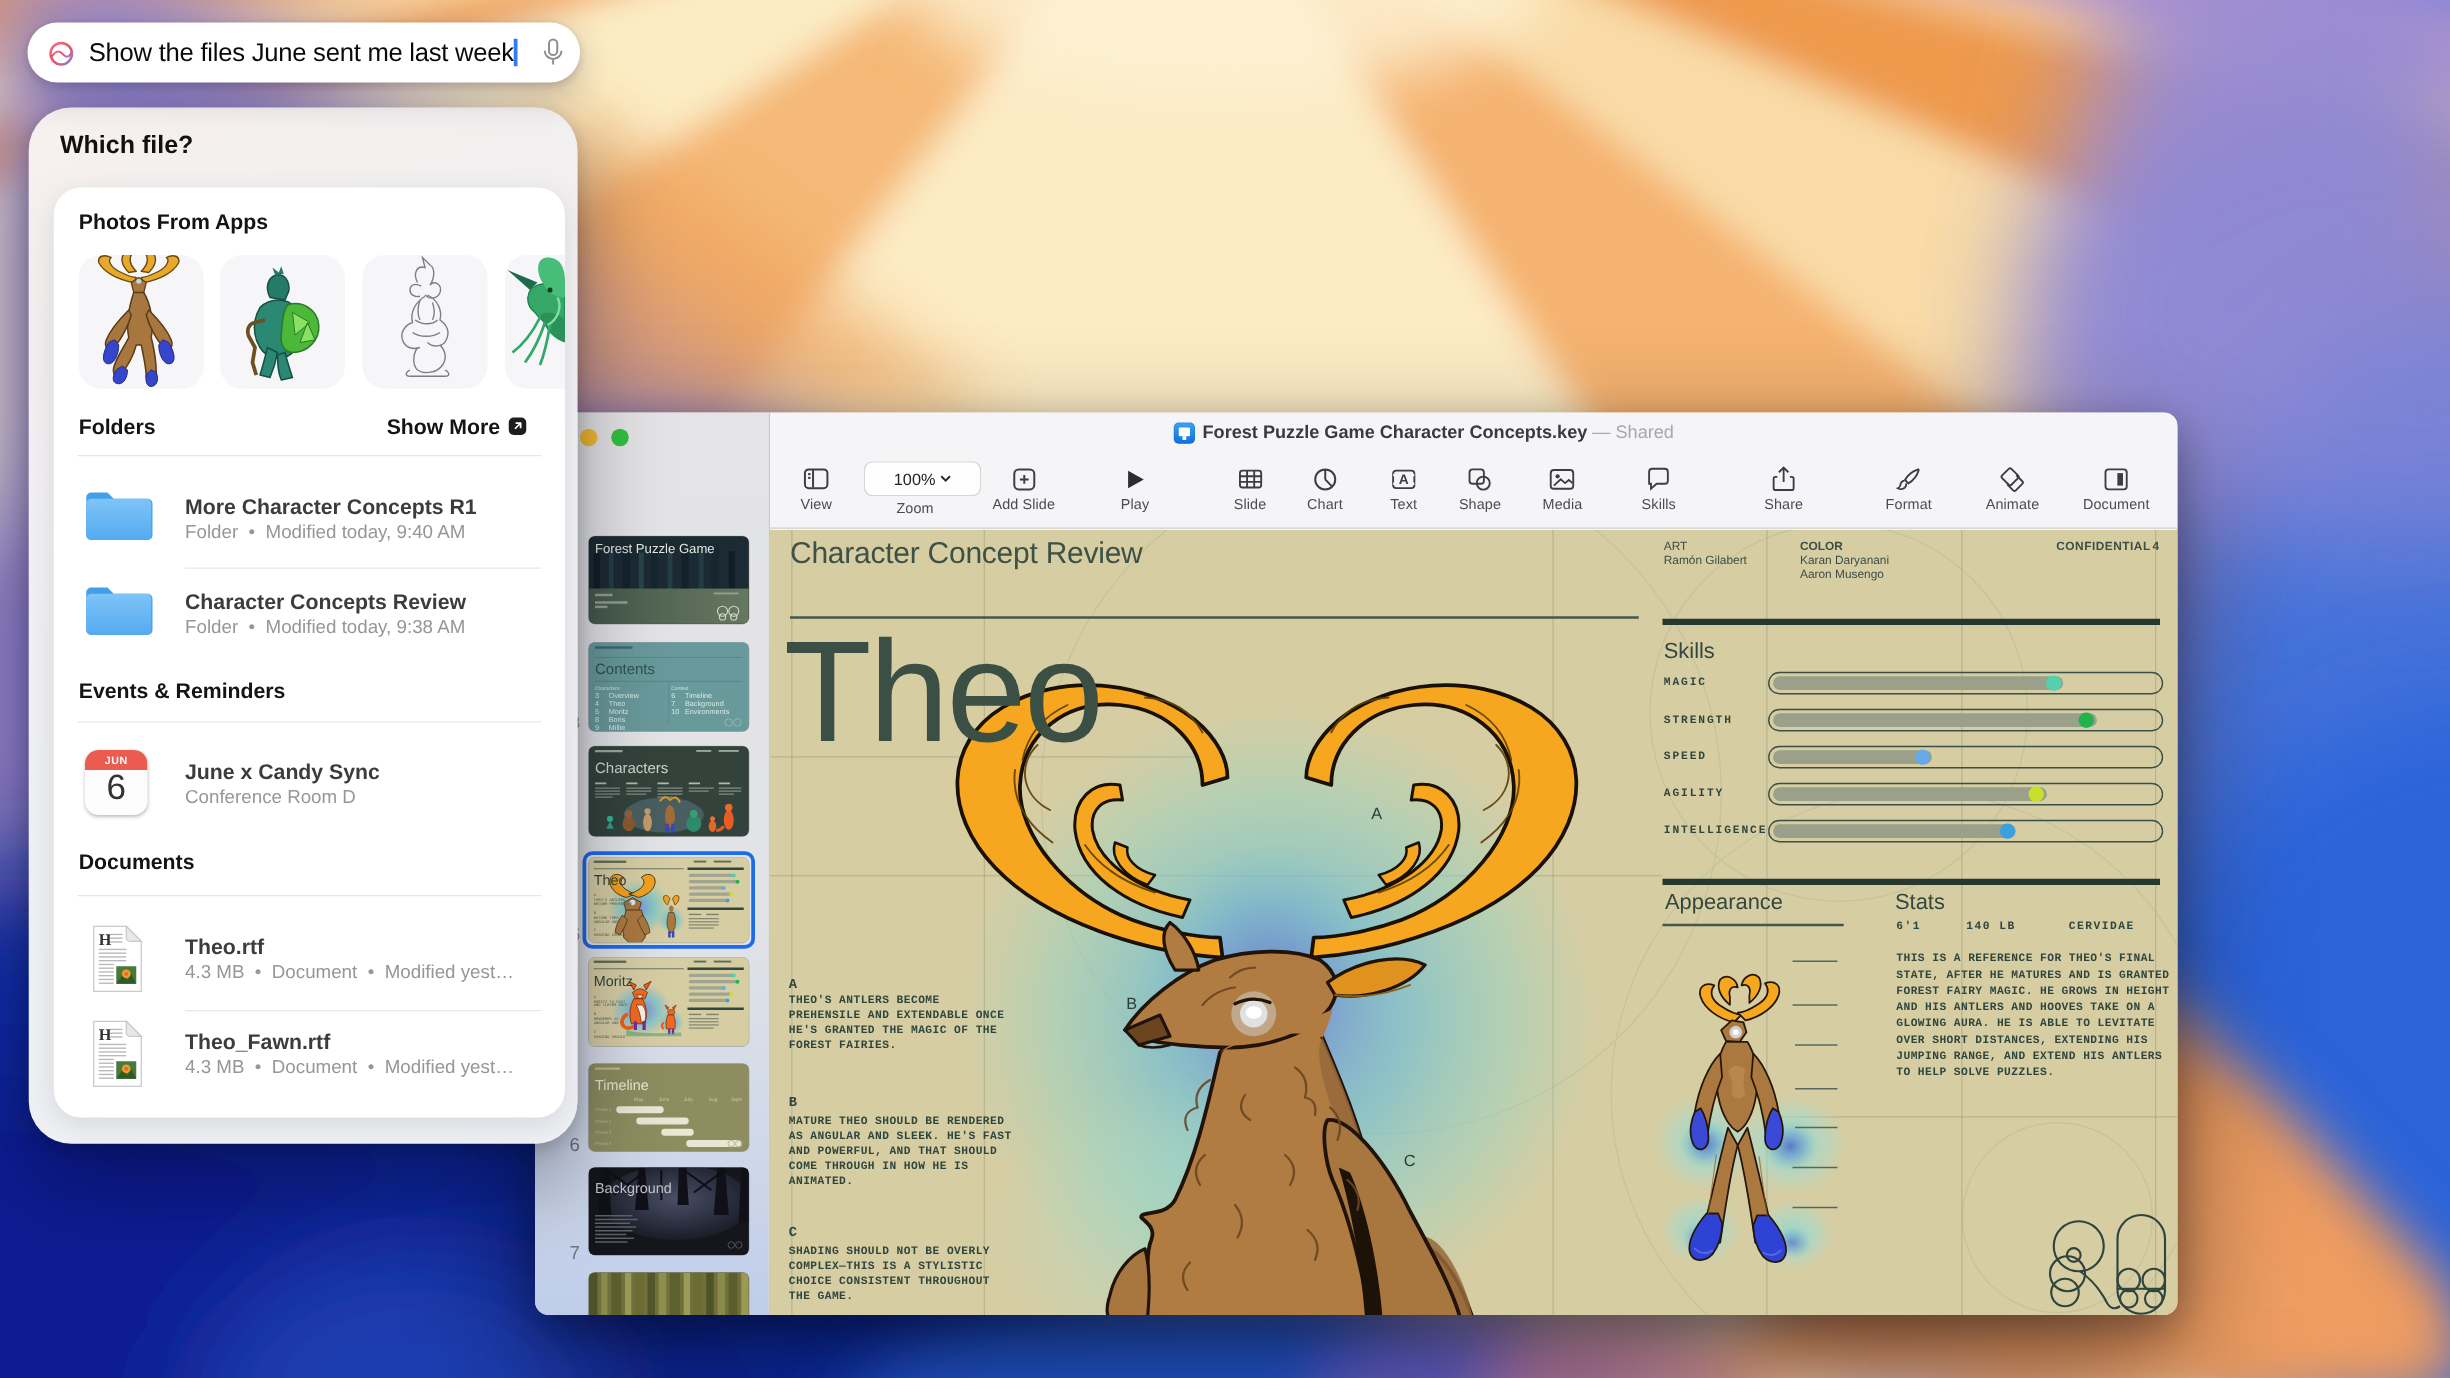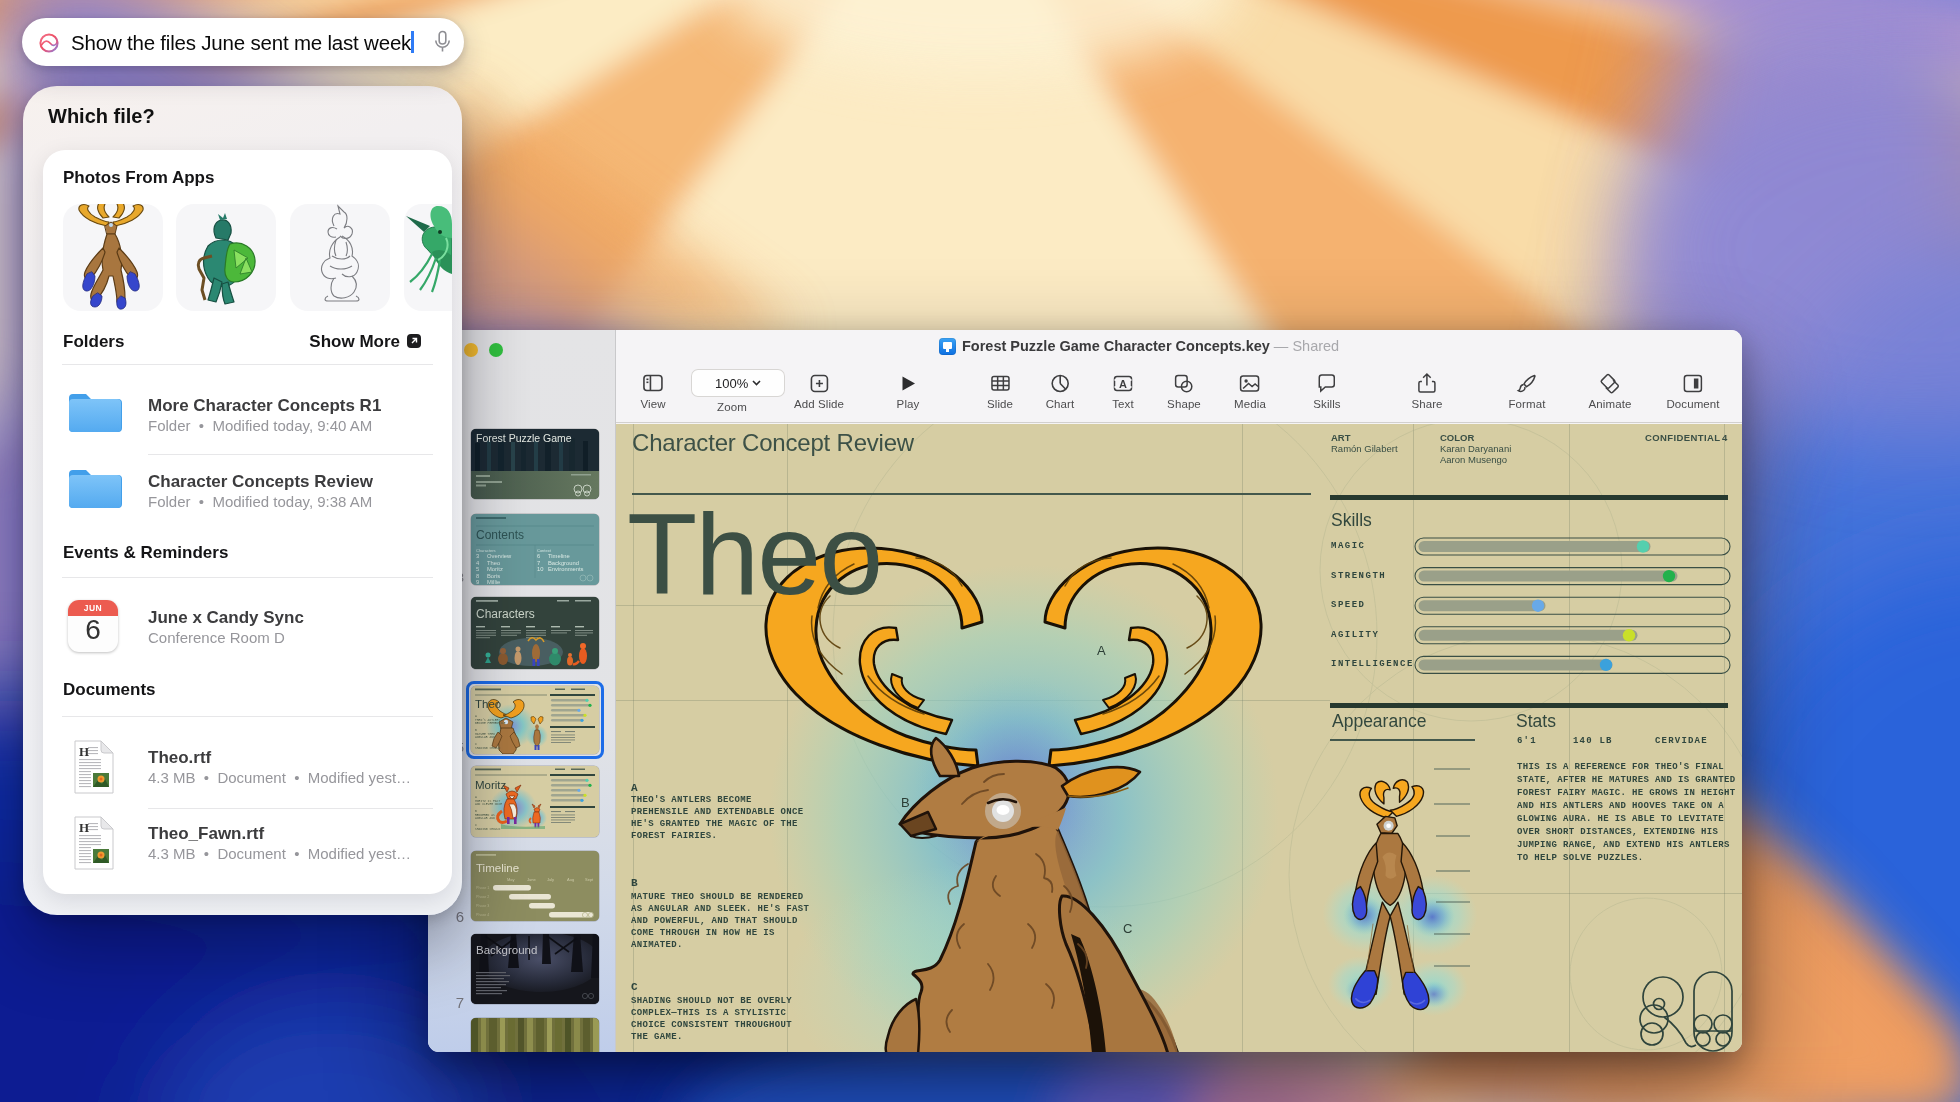--- a/index.html
+++ b/index.html
@@ -740,21 +740,21 @@
         <path d="M1078 567 a19 19 0 0 1 38 0 l0 41 a10 10 0 0 1 -38 0 z"></path>
         <circle cx="1087" cy="600" r="9"></circle>
         <circle cx="1107" cy="600" r="9"></circle>
         <circle cx="1087" cy="615" r="7"></circle>
         <circle cx="1107" cy="615" r="7"></circle>
         <line x1="1078" y1="607" x2="1116" y2="607"></line>
       </g>
     </svg>
 
     <div style="position:absolute;left:16px;top:5px;font-size:24px;color:#3d5147;letter-spacing:-.2px">Character Concept Review</div>
-    <div style="position:absolute;left:715px;top:8px;font-size:9.5px;font-weight:bold;color:#3a4f45">ART</div>
+    <div style="position:absolute;left:715px;top:8px;font-size:9.5px;font-weight:normal;color:#3a4f45">ART</div>
     <div style="position:absolute;left:715px;top:19px;font-size:9.5px;color:#3a4f45">Ramón Gilabert</div>
     <div style="position:absolute;left:824px;top:8px;font-size:9.5px;font-weight:bold;color:#3a4f45">COLOR</div>
     <div style="position:absolute;left:824px;top:19px;font-size:9.5px;color:#3a4f45">Karan Daryanani<br>Aaron Musengo</div>
     <div style="position:absolute;left:1029px;top:8px;font-size:9.5px;font-weight:bold;color:#3a4f45;letter-spacing:.4px">CONFIDENTIAL</div>
     <div style="position:absolute;left:1106px;top:8px;font-size:9.5px;font-weight:bold;color:#3a4f45">4</div>
     <div style="position:absolute;left:16px;top:69px;width:679px;height:1.5px;background:#44584c"></div>
     <div style="position:absolute;left:714px;top:71px;width:398px;height:5px;background:#27392f"></div>
     <div style="position:absolute;left:11px;top:64px;font-size:115px;color:#3c4f44;letter-spacing:-2px">Theo</div>
     <div style="position:absolute;left:715px;top:86px;font-size:17.5px;color:#32473d">Skills</div>
 

